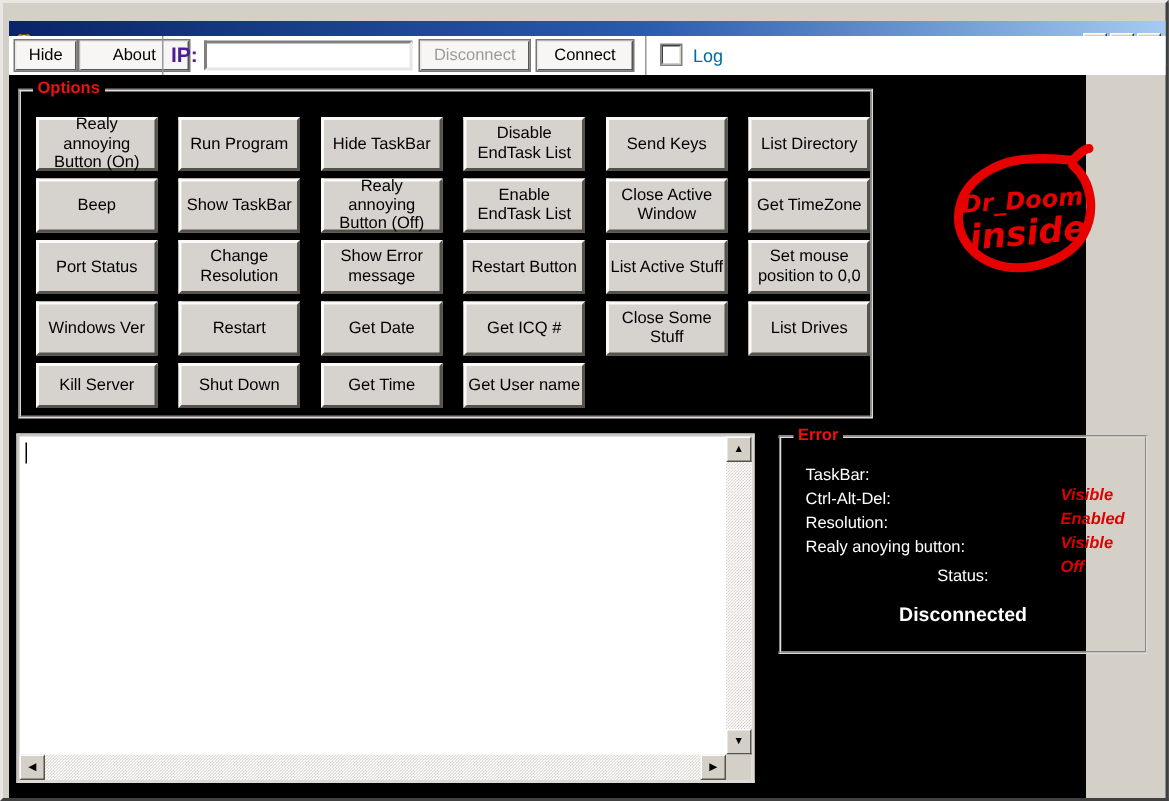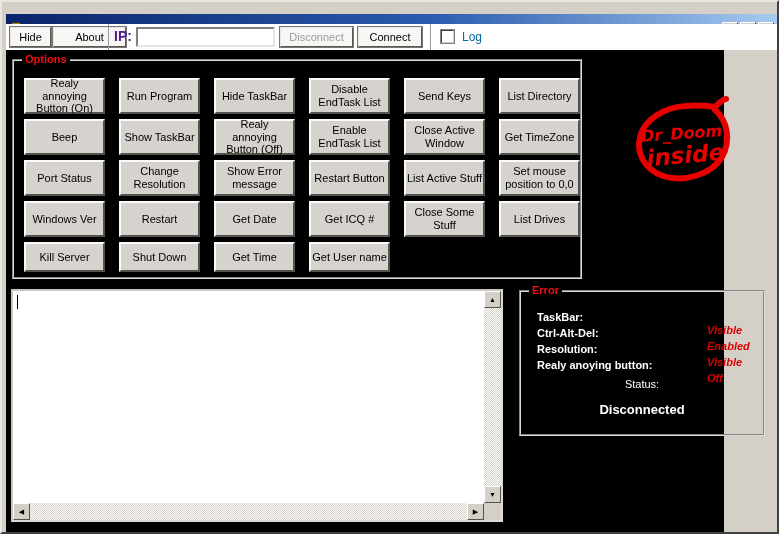--- a/index.html
+++ b/index.html
@@ -82,21 +82,21 @@
     line-height:15px;cursor:pointer;}
   .v-up{top:0;left:0;} .v-dn{bottom:0;left:0;}
   .h-lf{left:0;top:0;} .h-rt{right:0;top:0;}
   .v-tk{position:absolute;left:0;top:17px;bottom:17px;width:17px;}
   .h-tk{position:absolute;top:0;left:17px;right:17px;height:17px;}
   .sb-corner{position:absolute;right:0;bottom:0;width:17px;height:17px;background:#d4d0c8;}
 
   
   .srows{position:absolute;left:0;top:18px;right:0;}
   .srow{position:relative;height:16px;}
-  .slabel{position:absolute;left:16px;top:1px;color:#fff;font-weight:bold;font-size:11px;}
+  .slabel{position:absolute;left:16px;top:1px;color:#fff;font-weight:normal;font-size:11px;}
   .svalue{position:absolute;left:186px;top:1px;color:#dd0000;font-weight:bold;
     font-style:italic;font-size:11px;margin-top:13px;}
   .sstatus{position:absolute;left:0;right:0;top:86px;text-align:center;color:#fff;
     font-weight:normal;font-size:11px;}
   .sconn{position:absolute;left:0;right:0;top:110px;text-align:center;color:#fff;
     font-weight:bold;font-size:13px;}
 </style>
 </head>
 <body>
 

